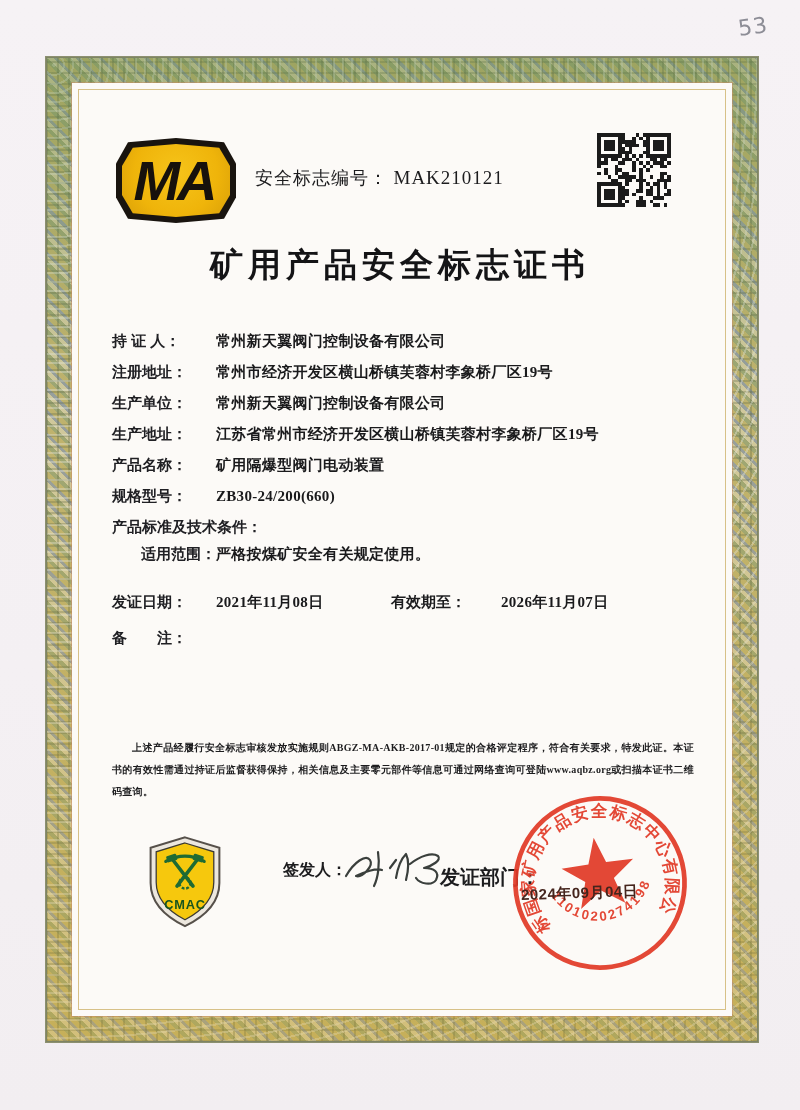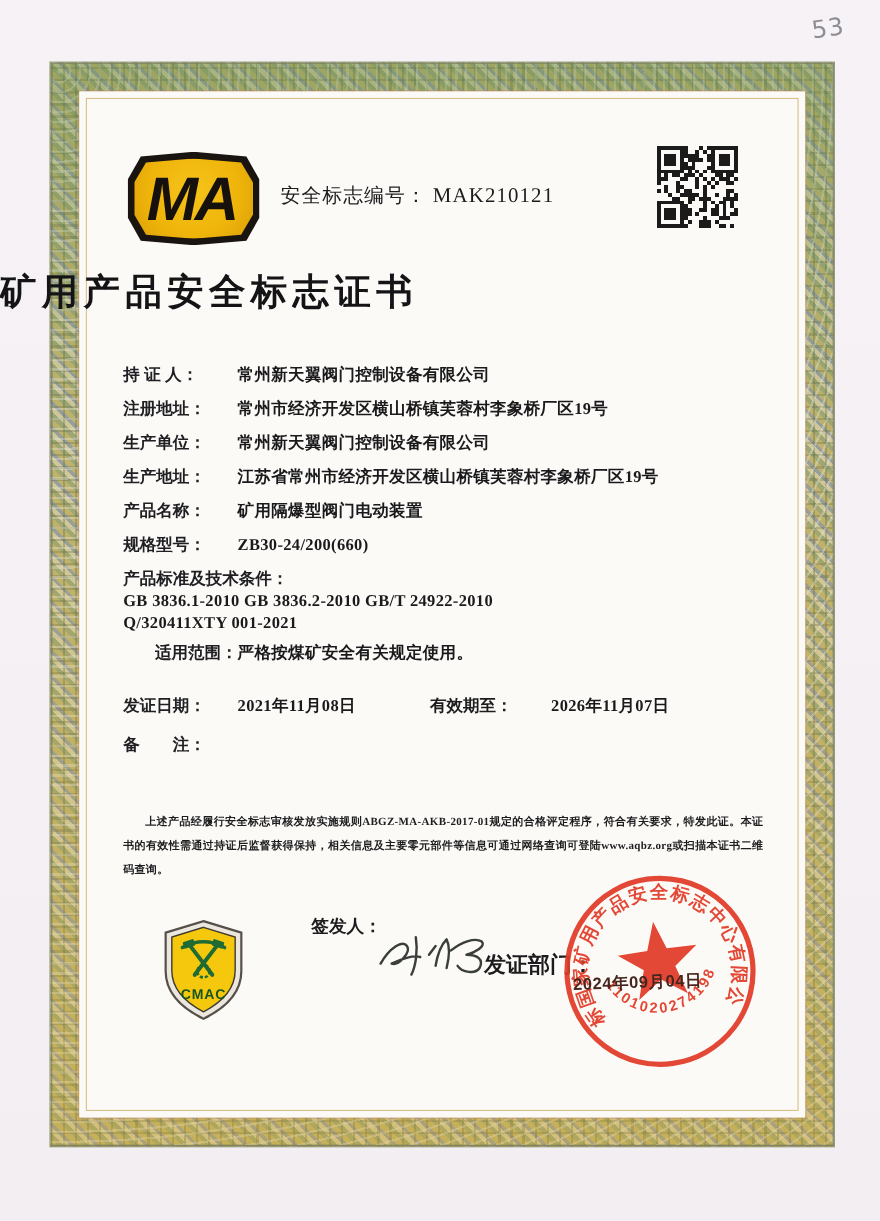--- a/index.html
+++ b/index.html
@@ -60,21 +60,21 @@
     position:absolute;left:255px;top:166px;width:330px;
     font-size:18px;letter-spacing:1px;white-space:nowrap;
   }
   .cert-no .lbl{font-family:Liberation Mono, monospace;font-weight:400;}
   .cert-no .val{font-family:"Liberation Serif", serif;font-size:19px;letter-spacing:1px;}
   .qr{position:absolute;left:597px;top:132px;width:74px;height:76px;}
   .qr svg{width:100%;height:100%;shape-rendering:crispEdges;}
 
   
   .title{
-    position:absolute;left:0;top:243px;width:800px;
+    position:absolute;left:0;top:243px;width:800px;text-align:center;
     font-size:33px;font-weight:900;letter-spacing:5px;color:#141416;
   }
 
   
   .fields{position:absolute;left:112px;top:331px;width:584px;font-size:15px;}
   .row{display:flex;align-items:flex-start;margin-bottom:11px;line-height:20px;}
   .row .lbl{
     width:104px;flex:0 0 auto;
     font-family:"Liberation Sans", sans-serif;font-weight:700;color:#202024;
     white-space:nowrap;
@@ -90,21 +90,21 @@
 
   
   .statement{
     position:absolute;left:112px;top:737px;width:582px;
     font-size:10px;font-weight:700;line-height:22px;
     letter-spacing:.3px;text-indent:2em;color:#1d1d1f;text-align:justify;
   }
 
   
   .cmac{position:absolute;left:145px;top:835px;width:80px;height:96px;}
-  .signer{position:absolute;left:283px;top:832px;font-family:"Liberation Sans", sans-serif;font-size:16px;font-weight:700;}
+  .signer{position:absolute;left:283px;top:860px;font-family:"Liberation Sans", sans-serif;font-size:16px;font-weight:700;}
   .signature{position:absolute;left:340px;top:838px;width:110px;height:60px;z-index:2;}
   .signature svg{width:100%;height:100%;}
   .dept{position:absolute;left:440px;top:864px;font-family:"Liberation Sans", sans-serif;font-size:20px;font-weight:700;z-index:1;text-align:center;}
   .stamp{position:absolute;left:505px;top:788px;width:190px;height:190px;transform:rotate(-8deg);opacity:.93;z-index:3;}
   .stamp svg{width:100%;height:100%;}
   .stamp-date{
     position:absolute;left:521px;top:884px;z-index:4;
     font-family:"Liberation Sans", sans-serif;
     font-size:15px;font-weight:700;color:#45251d;
     letter-spacing:.5px;transform:rotate(-2deg);white-space:nowrap;
@@ -396,21 +396,20 @@
     <div class="row">
       <span class="lbl">产品名称：</span>
       <span class="val">矿用隔爆型阀门电动装置</span>
     </div>
     <div class="row">
       <span class="lbl">规格型号：</span>
       <span class="val">ZB30-24/200(660)</span>
     </div>
     <div class="row wide standards">
       <span class="lbl">产品标准及技术条件：</span>
-      <span class="val">GB 3836.1-2010 GB 3836.2-2010 GB/T 24922-2010 Q/320411XTY 001-2021</span>
     </div>
     <div class="row scope">
       <span class="lbl">适用范围：</span>
       <span class="val">严格按煤矿安全有关规定使用。</span>
     </div>
     <div class="row dates">
       <span class="lbl">发证日期：</span>
       <span class="val">2021年11月08日</span>
       <span class="lbl2">有效期至：</span>
       <span class="val">2026年11月07日</span>

